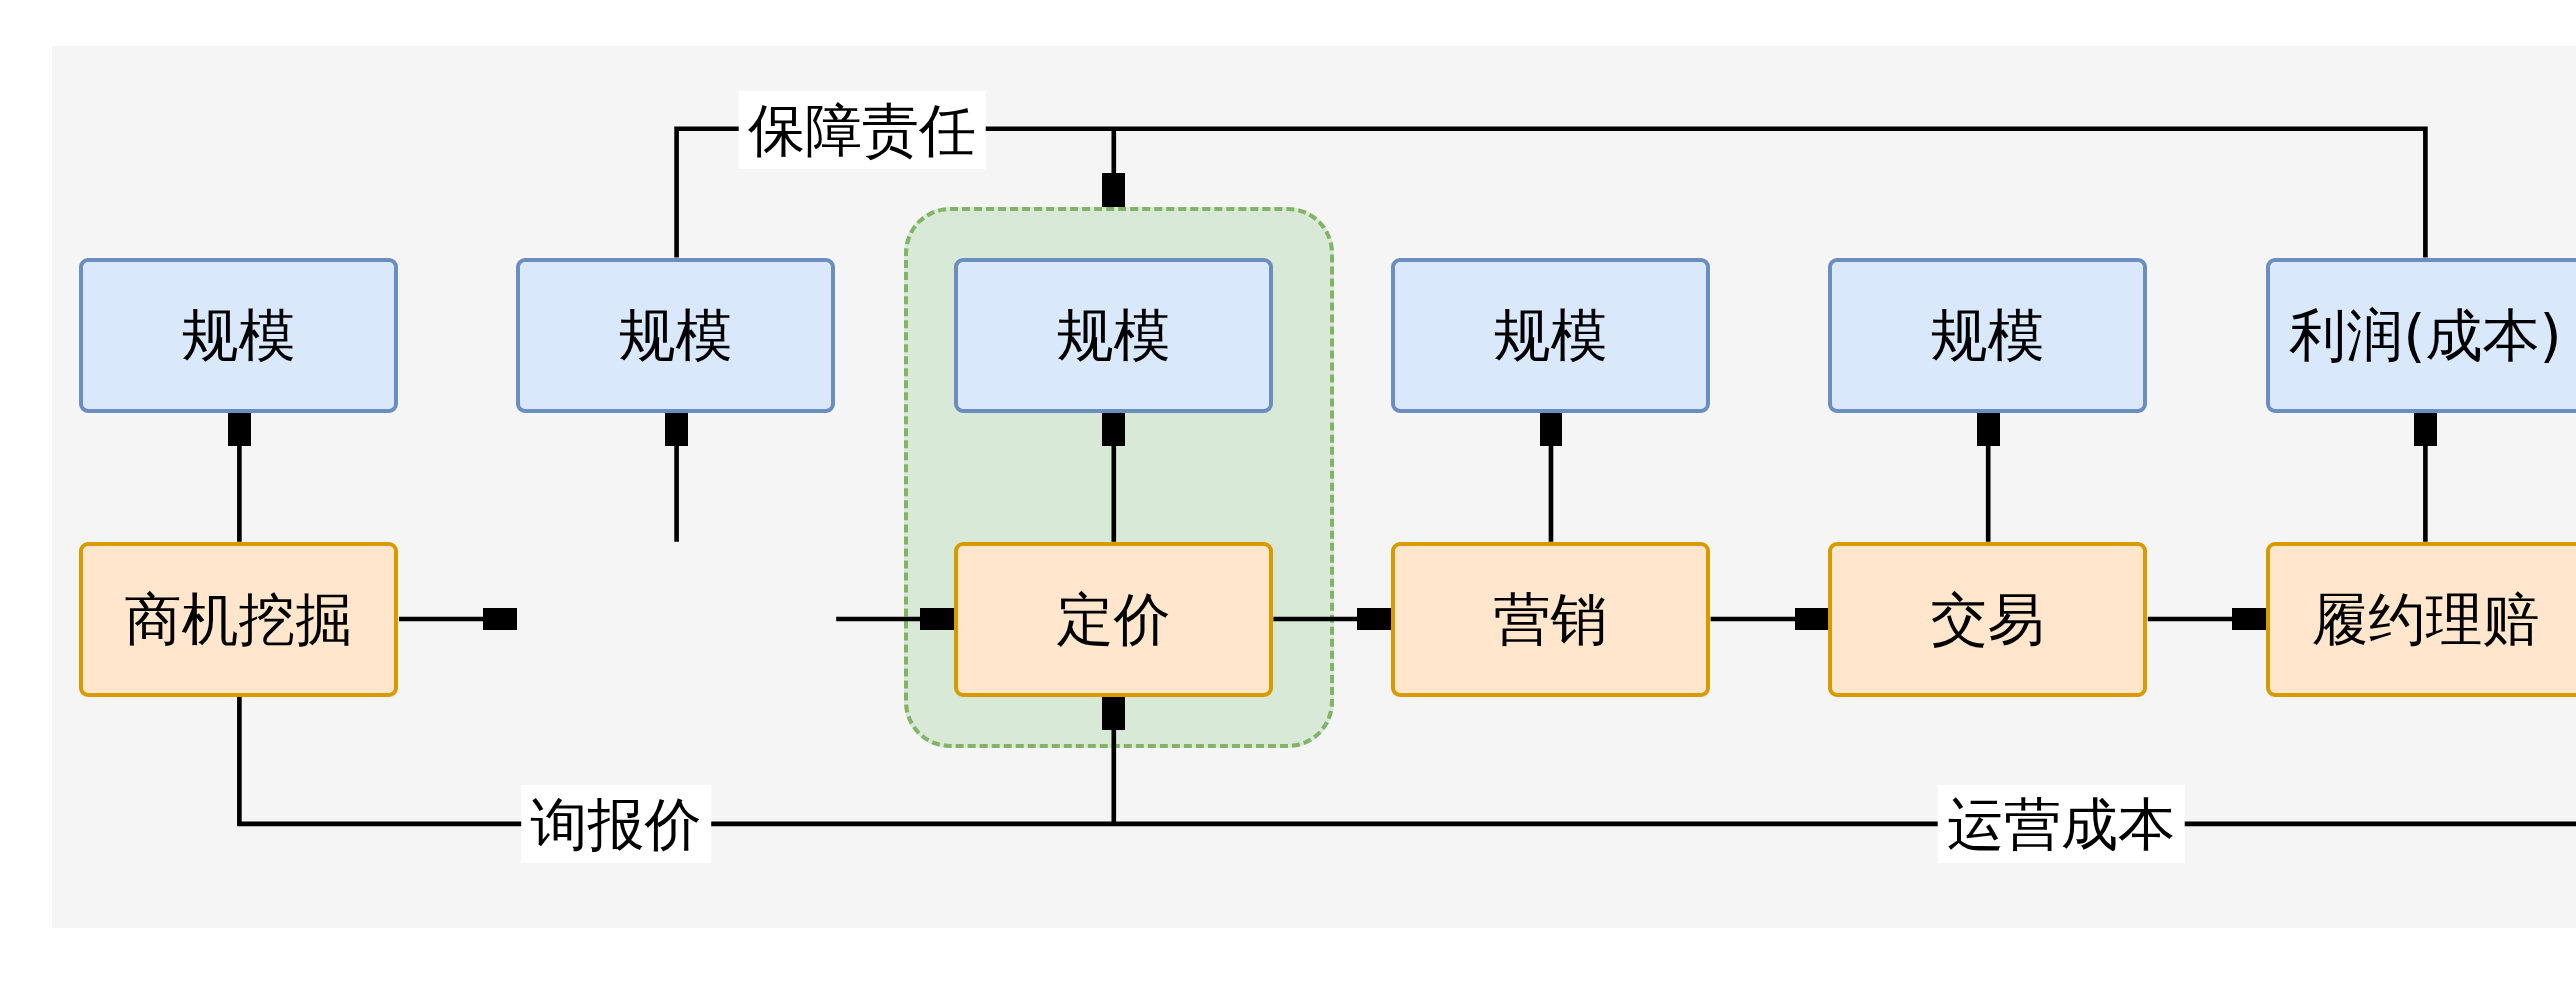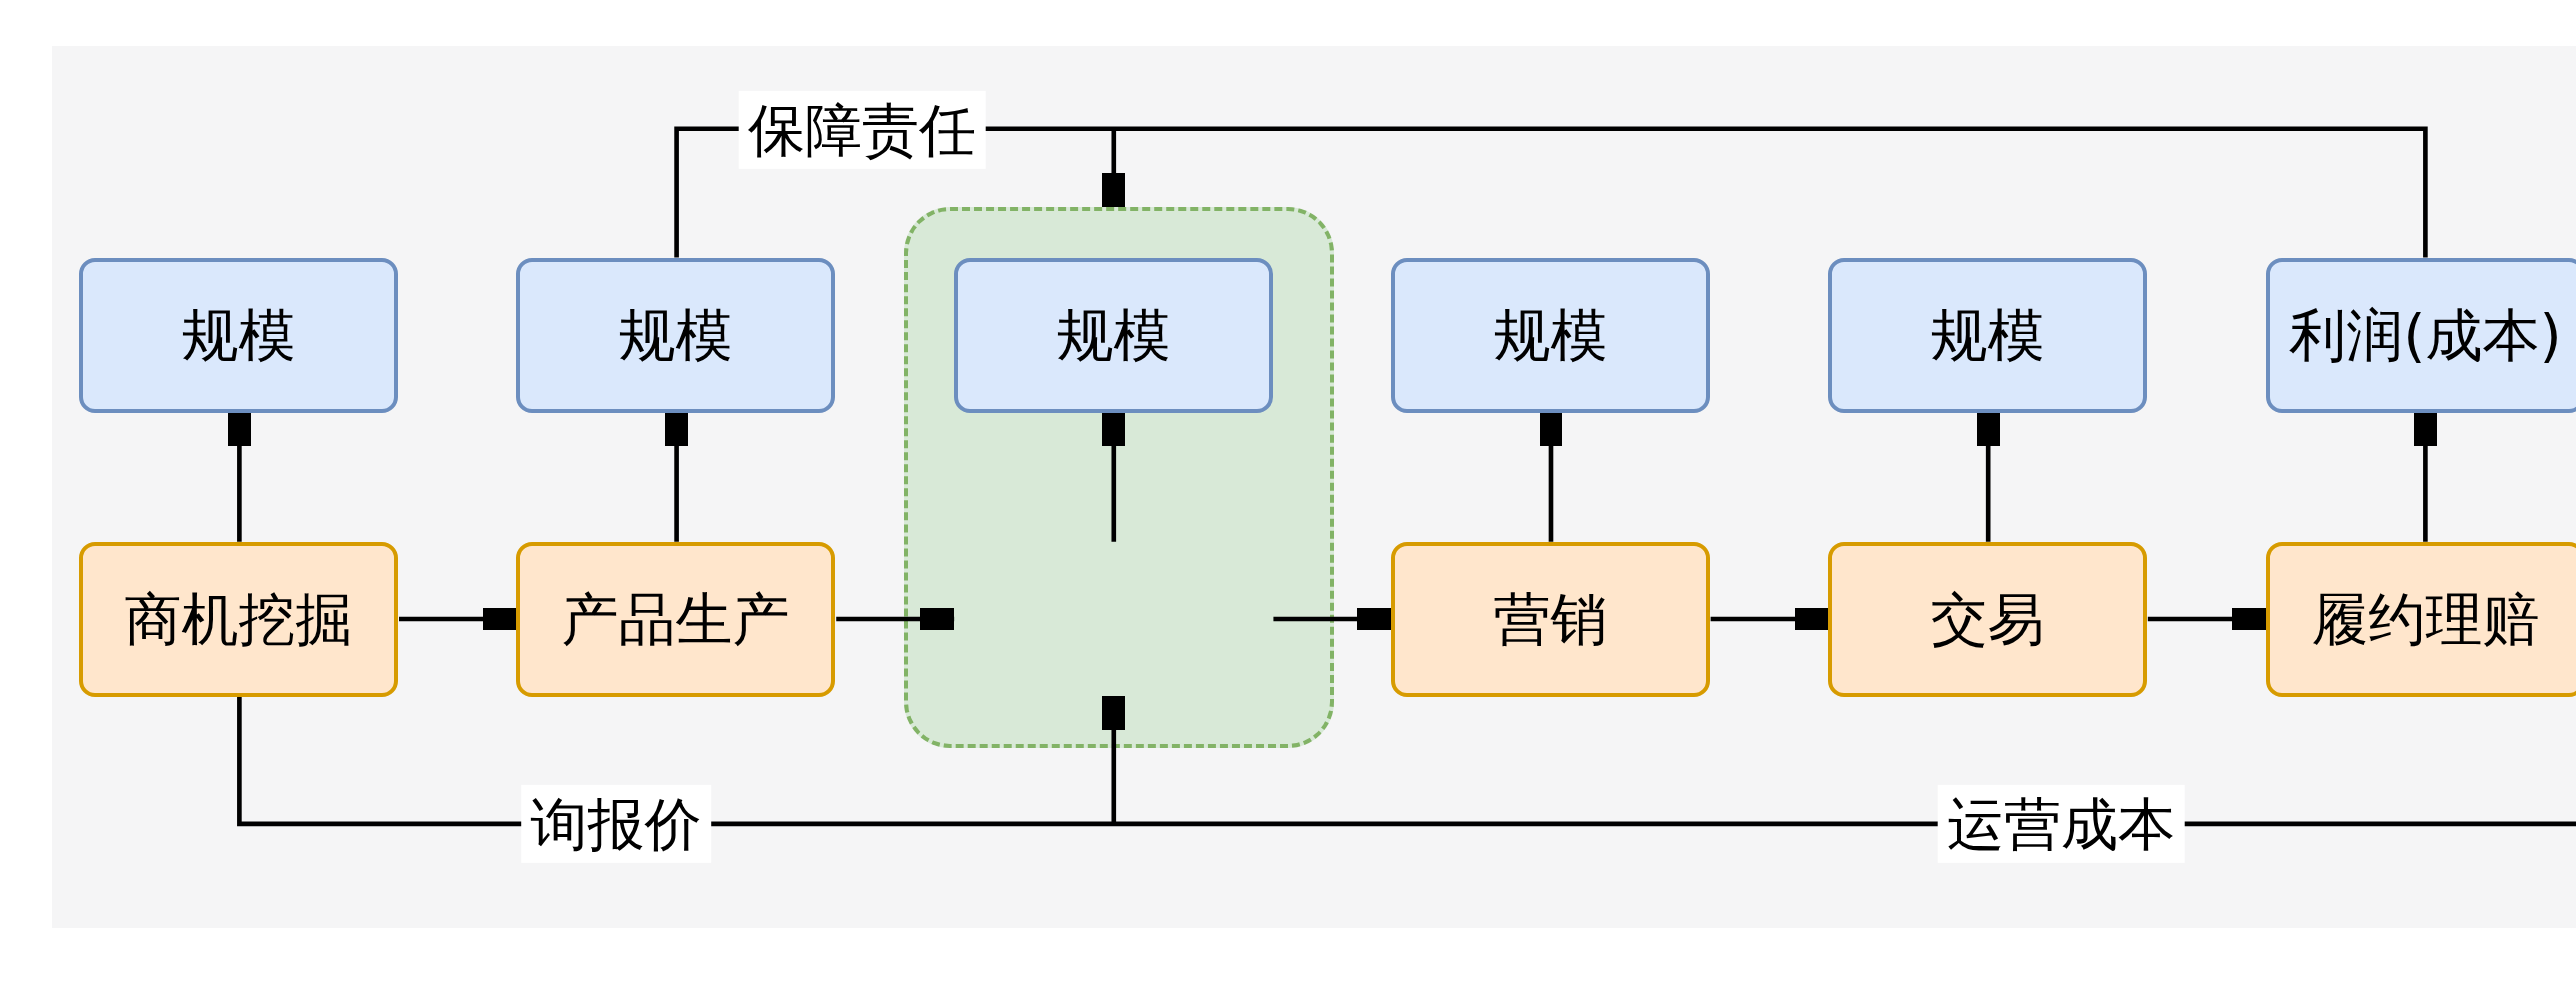--- a/index.html
+++ b/index.html
@@ -47,21 +47,21 @@
     width: 3120px; height: 981px;
   }
   svg.wires path {
     stroke: var(--line-color);
     stroke-width: 9;
     fill: none;
   }
   .box {
     position: absolute;
     width: 319px; height: 155px;
-    border-radius: 16px;
+    border-radius: 9px;
     display: flex;
     flex-direction: column;
     align-items: center;
     justify-content: center;
     text-align: center;
     font-size: 57px;
     line-height: 1.15;
     white-space: nowrap;
   }
   .box.metric {
@@ -139,22 +139,22 @@
   <div class="box metric" style="left:1828px">
     <span>规模</span>
   </div>
   <div class="box metric" style="left:2266px">
     <span>利润(成本)</span>
   </div>
 
   <div class="box stage" style="left:79px">
     <span>商机挖掘</span>
   </div>
-  <div class="box stage" style="left:516px">
-    <span>产品生产</span>
+  <div class="box stage" style="left:954px">
+    <span>定价</span>
   </div>
   <div class="box stage" style="left:1391px">
     <span>营销</span>
   </div>
   <div class="box stage" style="left:1828px">
     <span>交易</span>
   </div>
   <div class="box stage" style="left:2266px">
     <span>履约理赔</span>
   </div>

